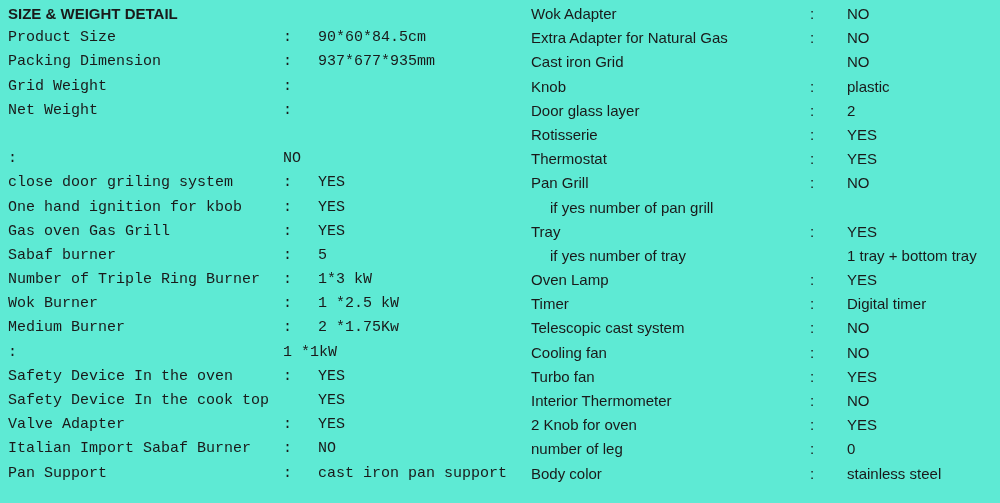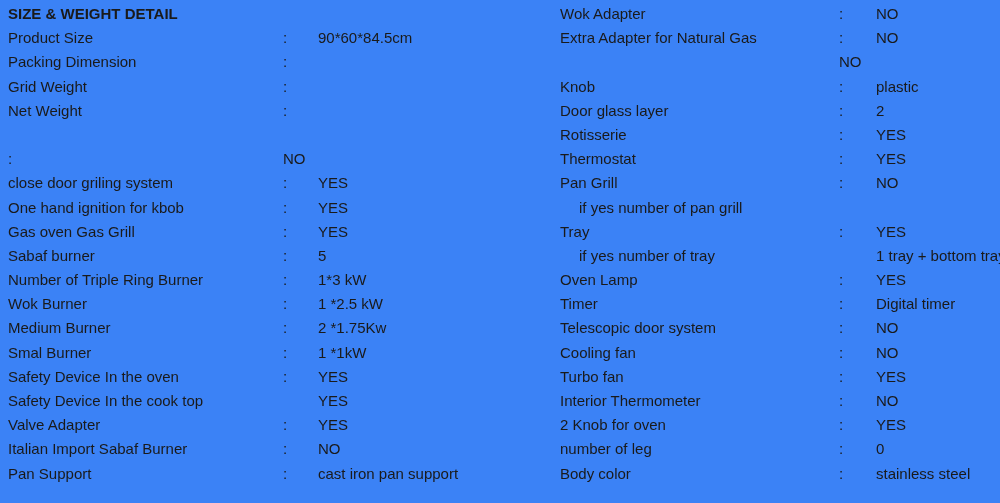--- a/index.html
+++ b/index.html
@@ -10,57 +10,58 @@
     background: #ffffff;
     font-family: "Liberation Sans", sans-serif;
     font-size: 15px;
     color: #1a1a1a;
   }
   .page {
     position: relative;
     width: 1000px;
     height: 503px;
     overflow: hidden;
-    background: #3b82f6;
+    background: #5eead4;
   }
   .col { position: absolute; top: 2px; }
   .col-left  { left: 8px;   width: 492px; }
   .col-right { left: 531px; width: 466px; }
   .section-heading {
     height: 24.2px;
     line-height: 24.2px;
     font-weight: bold;
     white-space: nowrap;
   }
   .spec-row {
     display: grid;
     height: 24.2px;
     line-height: 24.2px;
   }
-  .col-left  .spec-row { grid-template-columns: 275px 35px 1fr; }
-  .col-right .spec-row { grid-template-columns: 279px 37px 1fr; margin-left: 29px; }
+  .col-left  .spec-row { grid-template-columns: 275px 35px 1fr; font-family: Liberation Mono, monospace; }
+  .col-right .spec-row { grid-template-columns: 279px 37px 1fr; }
   .cell { white-space: nowrap; overflow: visible; }
   .spec-row.indent .label { padding-left: 19px; }
 </style>
 </head>
 <body>
 
 <div class="page">
 
   <div class="col col-left">
     <div class="section-heading">SIZE &amp; WEIGHT DETAIL</div>
     <div id="size-weight-rows">
         <div class="spec-row">
           <span class="cell label">Product Size</span>
           <span class="cell colon">:</span>
           <span class="cell value">90*60*84.5cm</span>
         </div>
         <div class="spec-row">
           <span class="cell label">Packing Dimension</span>
           <span class="cell colon">:</span>
+          <span class="cell value">937*677*935mm</span>
         </div>
         <div class="spec-row">
           <span class="cell label">Grid Weight</span>
           <span class="cell colon">:</span>
           <span class="cell value"></span>
         </div>
         <div class="spec-row">
           <span class="cell label">Net Weight</span>
           <span class="cell colon">:</span>
           <span class="cell value"></span>
@@ -103,21 +104,20 @@
           <span class="cell label">Wok Burner</span>
           <span class="cell colon">:</span>
           <span class="cell value">1 *2.5 kW</span>
         </div>
         <div class="spec-row">
           <span class="cell label">Medium Burner</span>
           <span class="cell colon">:</span>
           <span class="cell value">2 *1.75Kw</span>
         </div>
         <div class="spec-row">
-          <span class="cell label">Smal Burner</span>
           <span class="cell colon">:</span>
           <span class="cell value">1 *1kW</span>
         </div>
         <div class="spec-row">
           <span class="cell label">Safety Device In the oven</span>
           <span class="cell colon">:</span>
           <span class="cell value">YES</span>
         </div>
         <div class="spec-row">
           <span class="cell label">Safety Device In the cook top</span>
@@ -148,20 +148,21 @@
           <span class="cell label">Wok Adapter</span>
           <span class="cell colon">:</span>
           <span class="cell value">NO</span>
         </div>
         <div class="spec-row">
           <span class="cell label">Extra Adapter for Natural Gas</span>
           <span class="cell colon">:</span>
           <span class="cell value">NO</span>
         </div>
         <div class="spec-row">
+          <span class="cell label">Cast iron Grid</span>
           <span class="cell colon"></span>
           <span class="cell value">NO</span>
         </div>
         <div class="spec-row">
           <span class="cell label">Knob</span>
           <span class="cell colon">:</span>
           <span class="cell value">plastic</span>
         </div>
         <div class="spec-row">
           <span class="cell label">Door glass layer</span>
@@ -202,21 +203,21 @@
           <span class="cell label">Oven Lamp</span>
           <span class="cell colon">:</span>
           <span class="cell value">YES</span>
         </div>
         <div class="spec-row">
           <span class="cell label">Timer</span>
           <span class="cell colon">:</span>
           <span class="cell value">Digital timer</span>
         </div>
         <div class="spec-row">
-          <span class="cell label">Telescopic door system</span>
+          <span class="cell label">Telescopic cast system</span>
           <span class="cell colon">:</span>
           <span class="cell value">NO</span>
         </div>
         <div class="spec-row">
           <span class="cell label">Cooling fan</span>
           <span class="cell colon">:</span>
           <span class="cell value">NO</span>
         </div>
         <div class="spec-row">
           <span class="cell label">Turbo fan</span>

